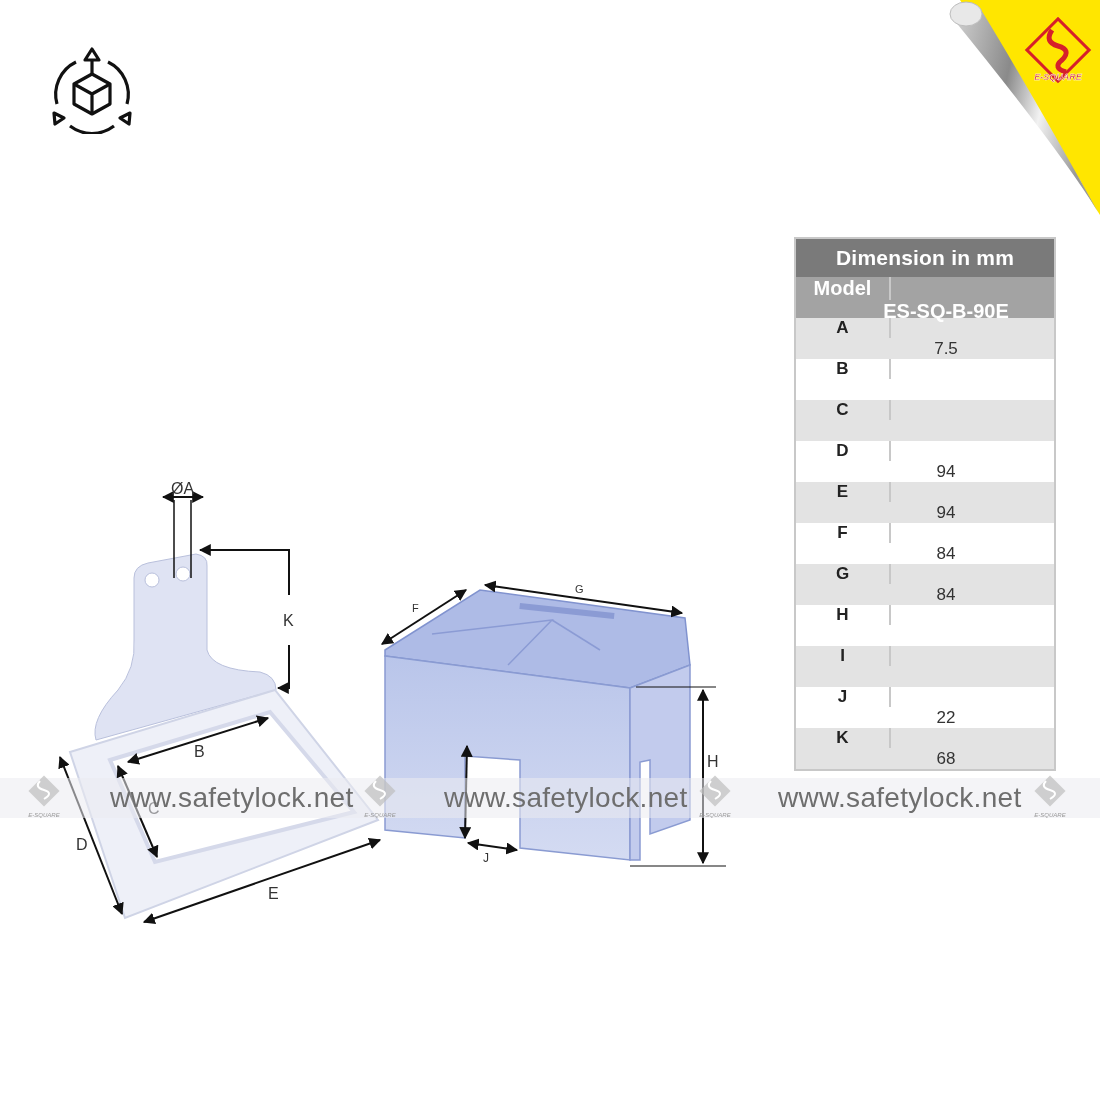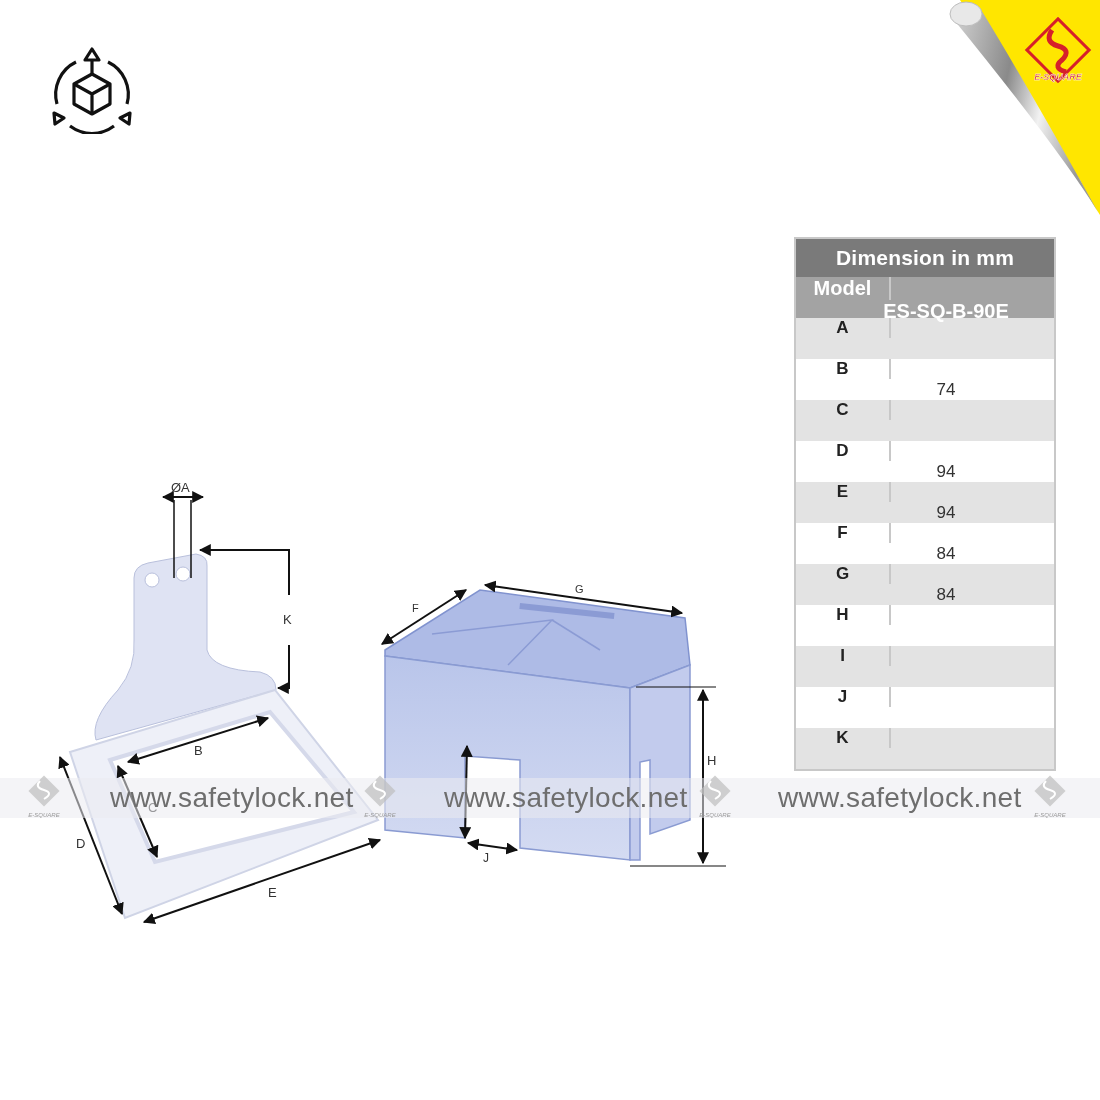--- a/index.html
+++ b/index.html
@@ -42,21 +42,21 @@
   
   .wm-band {
     left: 0; top: 778px; width: 1100px; height: 40px;
     background: rgba(235,235,240,0.55);
   }
   .wm-text {
     font-size: 28px; color: #6e6e6e; top: 782px; letter-spacing: 0.3px;
   }
   .wm-logo { width: 40px; height: 46px; top: 775px; }
 
-  .dim-label { font-size: 13px; color: #333; }
+  .dim-label { font-size: 16px; color: #333; }
 </style>
 </head>
 <body>
 
 <svg id="icon-3d" class="abs" viewBox="0 0 88 88">
   <g fill="none" stroke="#111" stroke-width="3.2" stroke-linejoin="round">
     <path d="M44 28 L62 38 L62 58 L44 68 L26 58 L26 38 Z"></path>
     <path d="M26 38 L44 48 L62 38 M44 48 L44 68"></path>
     <path d="M44 14 L44 28"></path>
     <path d="M37 14 L44 3 L51 14 Z"></path>
@@ -172,24 +172,24 @@
 </svg>
 
 <div id="dim-table" class="abs">
   <div class="t-title">Dimension in mm</div>
   <div class="t-row t-head">
     <div class="t-cell-l">Model</div>
     <div class="t-cell-r">ES-SQ-B-90E</div>
   </div>
   <div class="t-row odd">
       <div class="t-cell-l t-key">A</div>
+      <div class="t-cell-r t-val">7.5</div>
     </div>
   <div class="t-row even">
       <div class="t-cell-l t-key">B</div>
-      <div class="t-cell-r t-val">74</div>
     </div>
   <div class="t-row odd">
       <div class="t-cell-l t-key">C</div>
     </div>
   <div class="t-row even">
       <div class="t-cell-l t-key">D</div>
       <div class="t-cell-r t-val">94</div>
     </div>
   <div class="t-row odd">
       <div class="t-cell-l t-key">E</div>
@@ -204,17 +204,19 @@
       <div class="t-cell-r t-val">84</div>
     </div>
   <div class="t-row even">
       <div class="t-cell-l t-key">H</div>
     </div>
   <div class="t-row odd">
       <div class="t-cell-l t-key">I</div>
     </div>
   <div class="t-row even">
       <div class="t-cell-l t-key">J</div>
+      <div class="t-cell-r t-val">22</div>
     </div>
   <div class="t-row odd">
       <div class="t-cell-l t-key">K</div>
+      <div class="t-cell-r t-val">68</div>
     </div>
 </div>
 
 </body></html>

